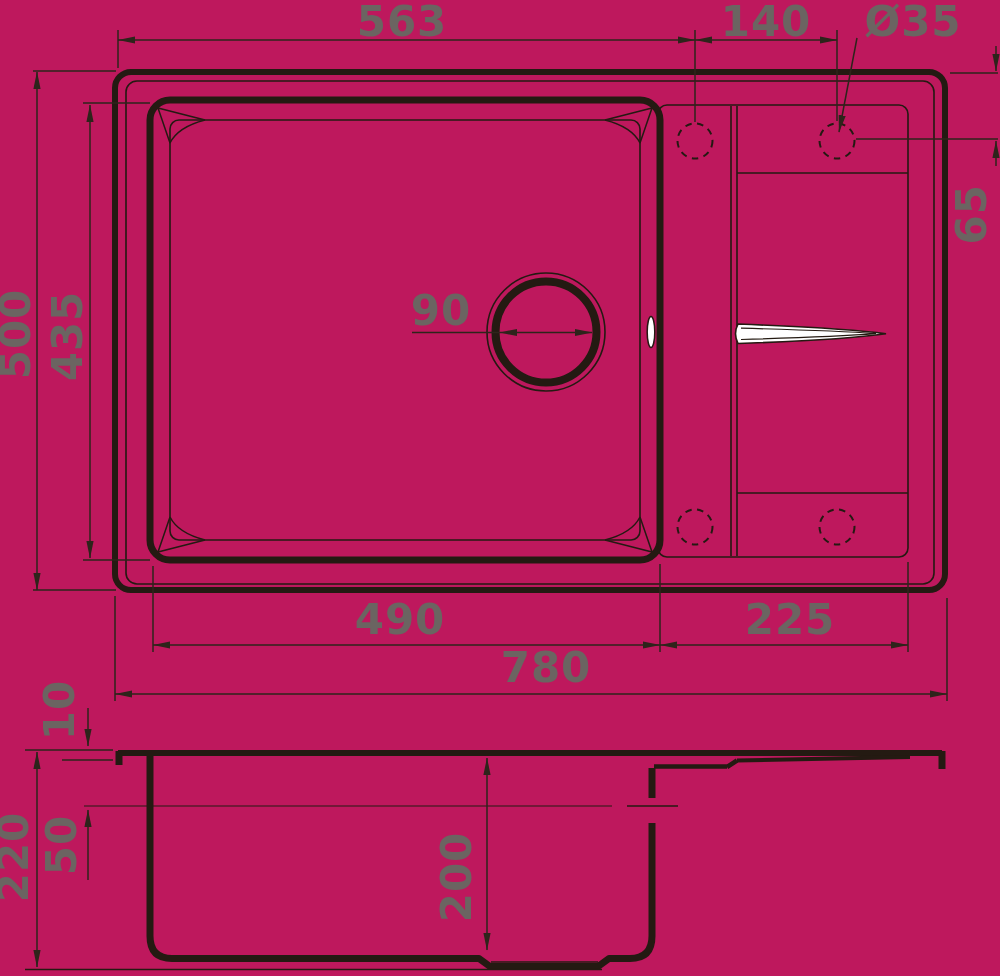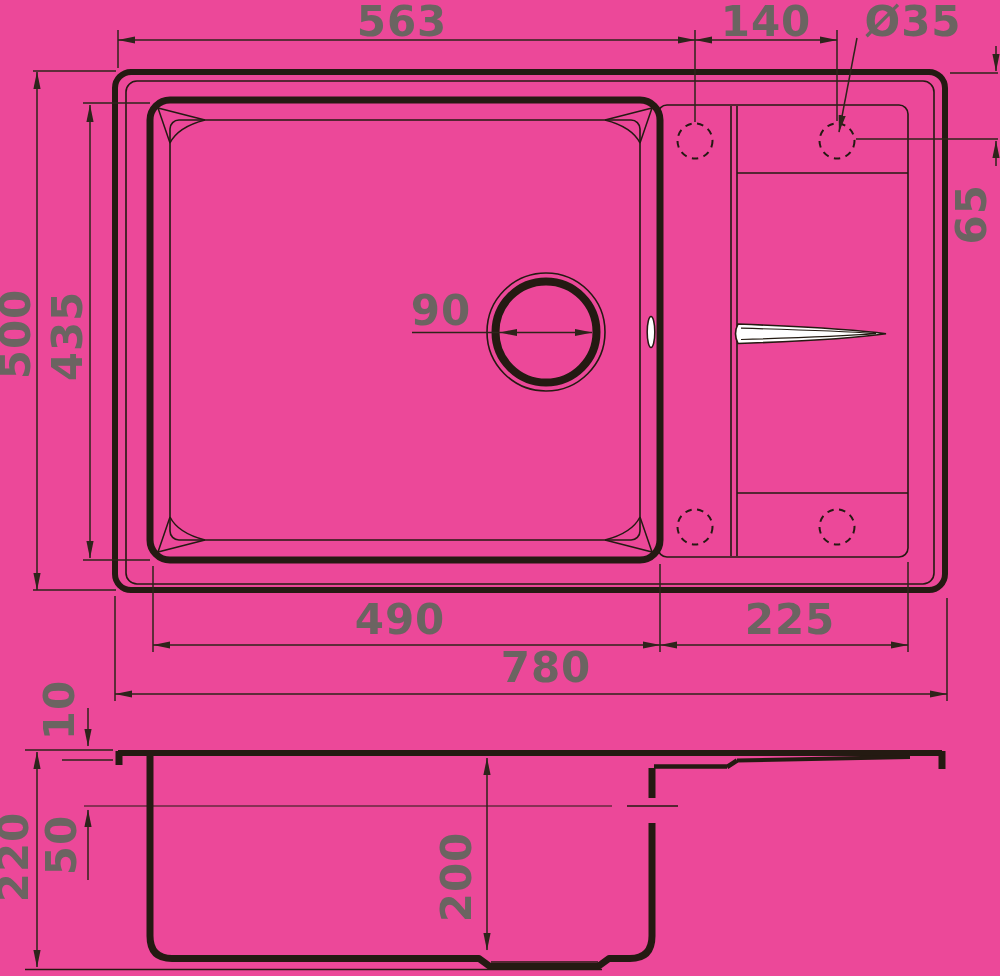--- a/index.html
+++ b/index.html
@@ -1,16 +1,16 @@
 <!DOCTYPE html>
 <html><head>
 <meta charset="utf-8">
 <style>
   html,body{margin:0;padding:0;background:#ffffff;}
-  .stage{width:1000px;height:976px;position:relative;background:#ec4899;overflow:hidden;}
+  .stage{width:1000px;height:976px;position:relative;background:#be185d;overflow:hidden;}
   svg{display:block;}
   .dim-label{
     font-family:"DejaVu Sans","Liberation Sans",sans-serif;
     font-weight:700;
     font-size:42px;
     fill:#6b6461;
     letter-spacing:1px;
   }
   .ln-thick{stroke:#241a12;fill:none;}
   .ln-thin{stroke:#241a12;fill:none;}

